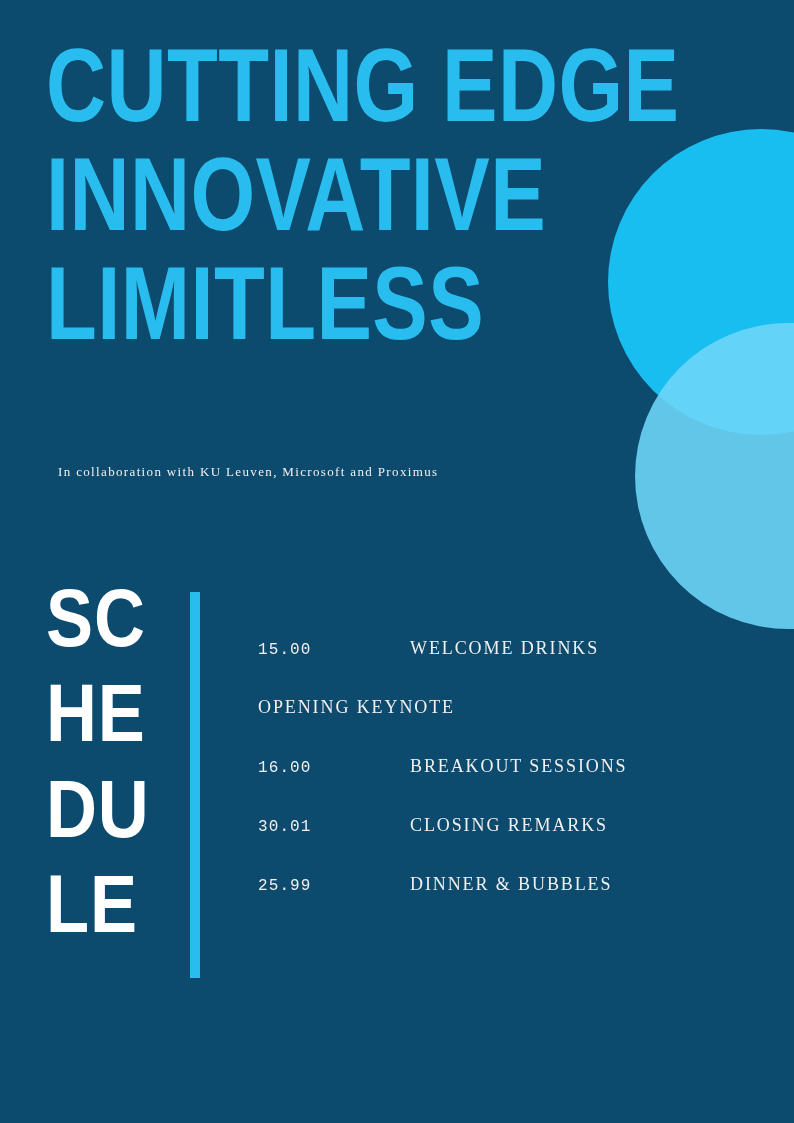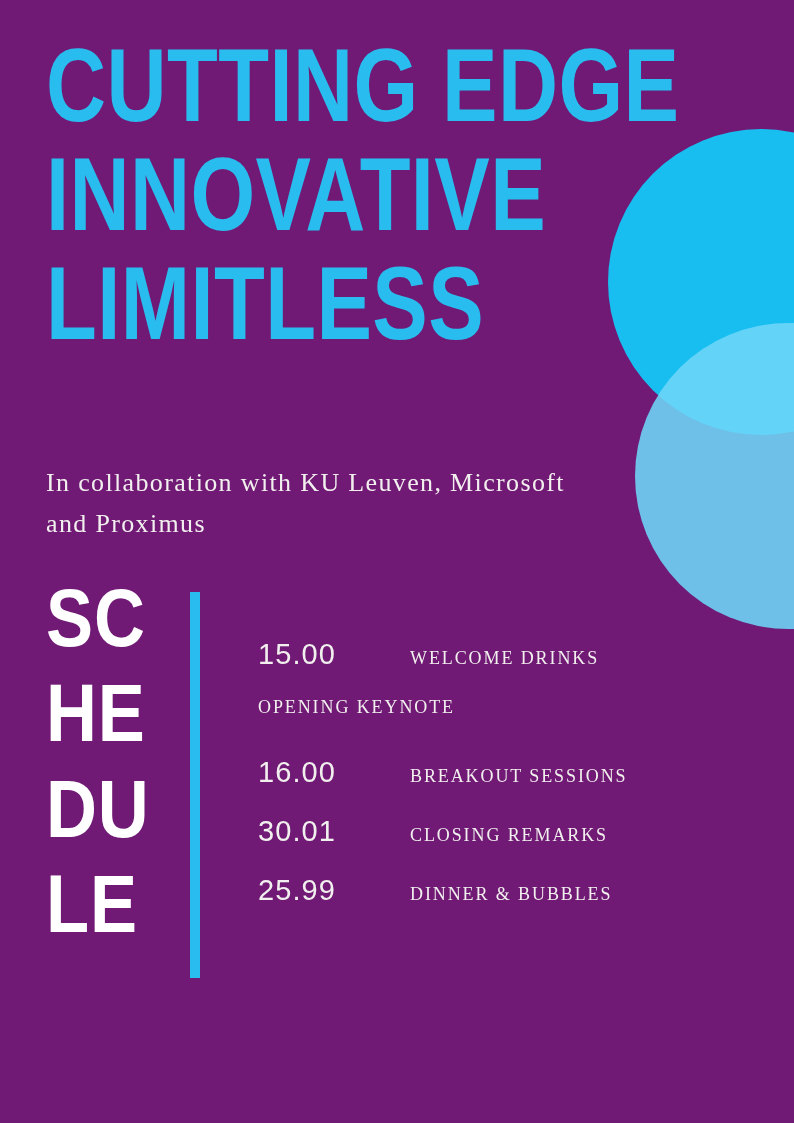--- a/index.html
+++ b/index.html
@@ -6,21 +6,21 @@
   html, body {
     margin: 0;
     padding: 0;
     background: #111;
   }
 
   .poster {
     position: relative;
     width: 794px;
     height: 1123px;
-    background: #701a75;
+    background: #0c4a6e;
     overflow: hidden;
     font-family: "Liberation Sans", sans-serif;
     -webkit-font-smoothing: antialiased;
   }
 
   
   .circles {
     position: absolute;
     top: 0;
     left: 0;
@@ -74,26 +74,26 @@
     letter-spacing: 0.5px;
     transform: scaleX(0.80);
     transform-origin: left center;
     white-space: nowrap;
     margin-bottom: 6px;
   }
 
   
   .collab {
     position: absolute;
-    left: 46px;
+    left: 58px;
     top: 462px;
     width: 540px;
     color: #f2f0ee;
     font-family: "Liberation Serif", "DejaVu Serif", serif;
-    font-size: 26px;
+    font-size: 13px;
     line-height: 1.58;
     letter-spacing: 1.35px;
   }
 
   
   .schedule {
     position: absolute;
     left: 46px;
     top: 578px;
     width: 700px;
@@ -136,22 +136,22 @@
   }
   .schedule-row {
     display: flex;
     align-items: baseline;
     height: 59px;
   }
   .schedule-time {
     width: 152px;
     flex: 0 0 152px;
     color: #f2f0ee;
-    font-family: Liberation Sans, sans-serif;
-    font-size: 29px;
+    font-family: Liberation Mono, monospace;
+    font-size: 16px;
     letter-spacing: 1.1px;
   }
   .schedule-event {
     color: #f2f0ee;
     font-family: "Liberation Serif", "DejaVu Serif", serif;
     font-size: 18px;
     letter-spacing: 1.9px;
     white-space: nowrap;
   }
 </style>

